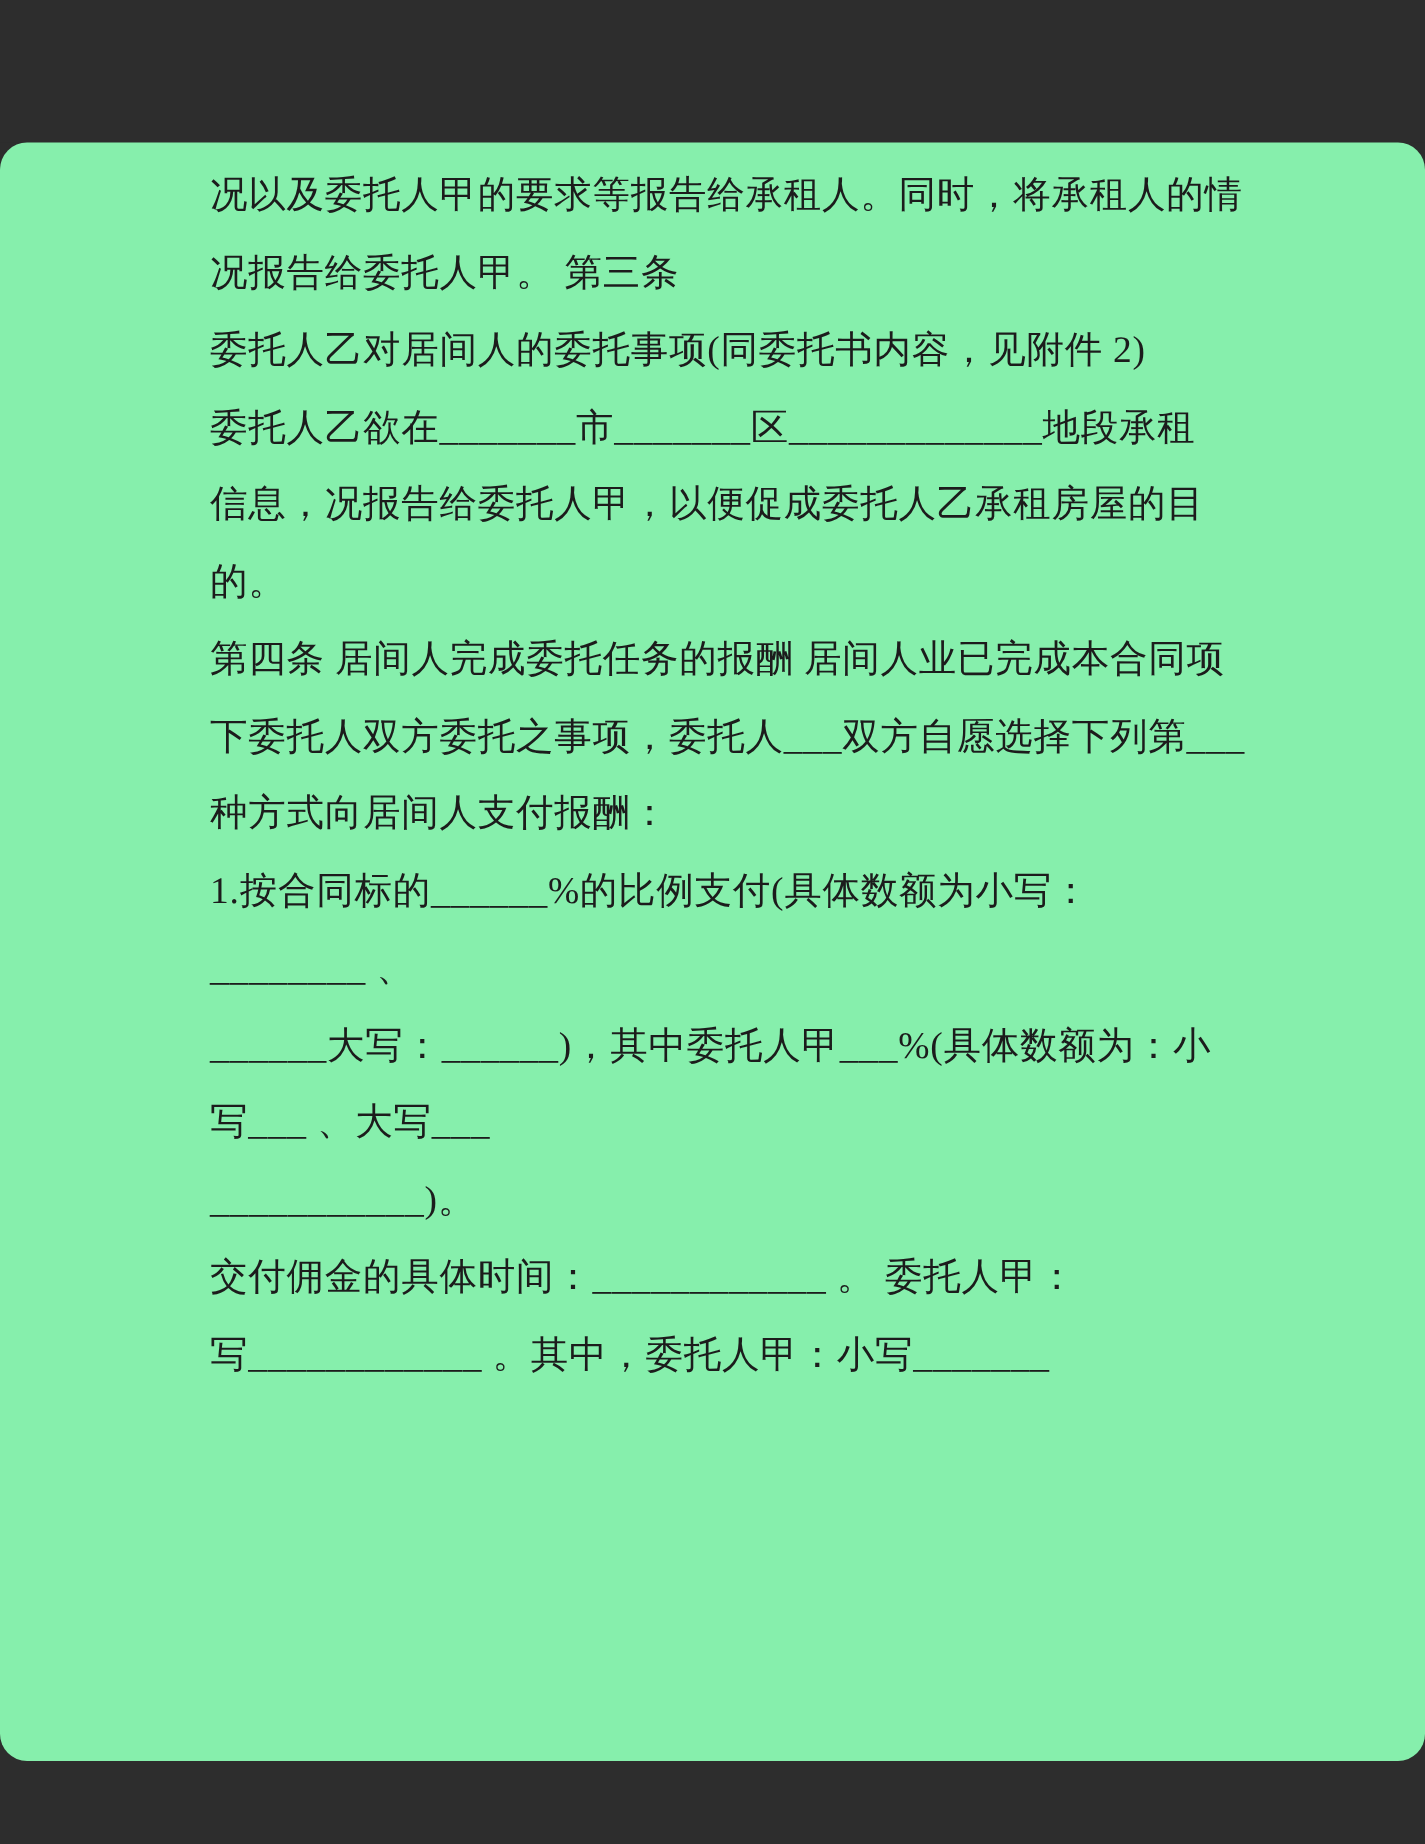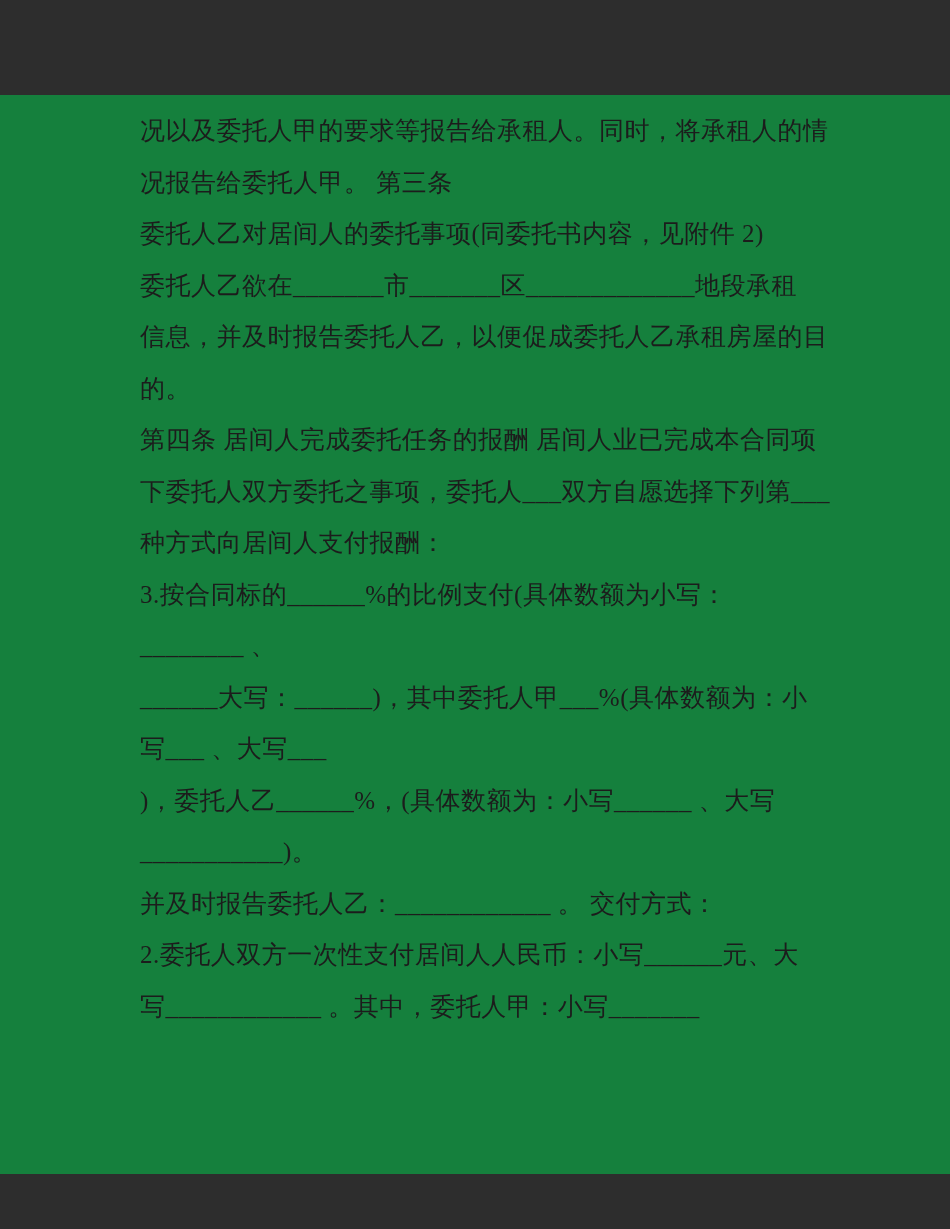--- a/index.html
+++ b/index.html
@@ -24,23 +24,24 @@
     background: #2d2d2d;
     flex: 0 0 auto;
   }
   .bottom-bar {
     height: 55px;
     background: #2d2d2d;
     flex: 0 0 auto;
   }
   .page {
     flex: 1 1 auto;
-    background: #15803d;
+    background: #86efac;
     box-sizing: border-box;
     padding: 10px 88px 0 140px;
+    border-radius: 18px;
   }
   .content p {
     margin: 0;
     font-size: 25px;
     line-height: 51.5px;
     color: #1c1c1c;
     letter-spacing: 0.5px;
     white-space: pre-wrap;
     text-align: left;
   }
@@ -49,30 +50,28 @@
 <body>
 
 <div class="frame">
   <div class="top-bar"></div>
   <div class="page">
     <div class="content">
       <p>况以及委托人甲的要求等报告给承租人。同时，将承租人的情</p>
       <p>况报告给委托人甲。 第三条</p>
       <p>委托人乙对居间人的委托事项(同委托书内容，见附件 2)</p>
       <p>委托人乙欲在_______市_______区_____________地段承租</p>
-      <p>信息，并及时报告委托人乙，以便促成委托人乙承租房屋的目</p>
+      <p>信息，况报告给委托人甲，以便促成委托人乙承租房屋的目</p>
       <p>的。</p>
       <p>第四条 居间人完成委托任务的报酬 居间人业已完成本合同项</p>
       <p>下委托人双方委托之事项，委托人___双方自愿选择下列第___</p>
       <p>种方式向居间人支付报酬：</p>
-      <p>3.按合同标的______%的比例支付(具体数额为小写：</p>
+      <p>1.按合同标的______%的比例支付(具体数额为小写：</p>
       <p>________ 、</p>
       <p>______大写：______)，其中委托人甲___%(具体数额为：小</p>
       <p>写___ 、大写___</p>
-      <p>)，委托人乙______%，(具体数额为：小写______ 、大写</p>
       <p>___________)。</p>
-      <p>并及时报告委托人乙：____________ 。 交付方式：</p>
-      <p>2.委托人双方一次性支付居间人人民币：小写______元、大</p>
+      <p>交付佣金的具体时间：____________ 。 委托人甲：</p>
       <p>写____________ 。其中，委托人甲：小写_______</p>
     </div>
   </div>
   <div class="bottom-bar"></div>
 </div>
 
 </body></html>

